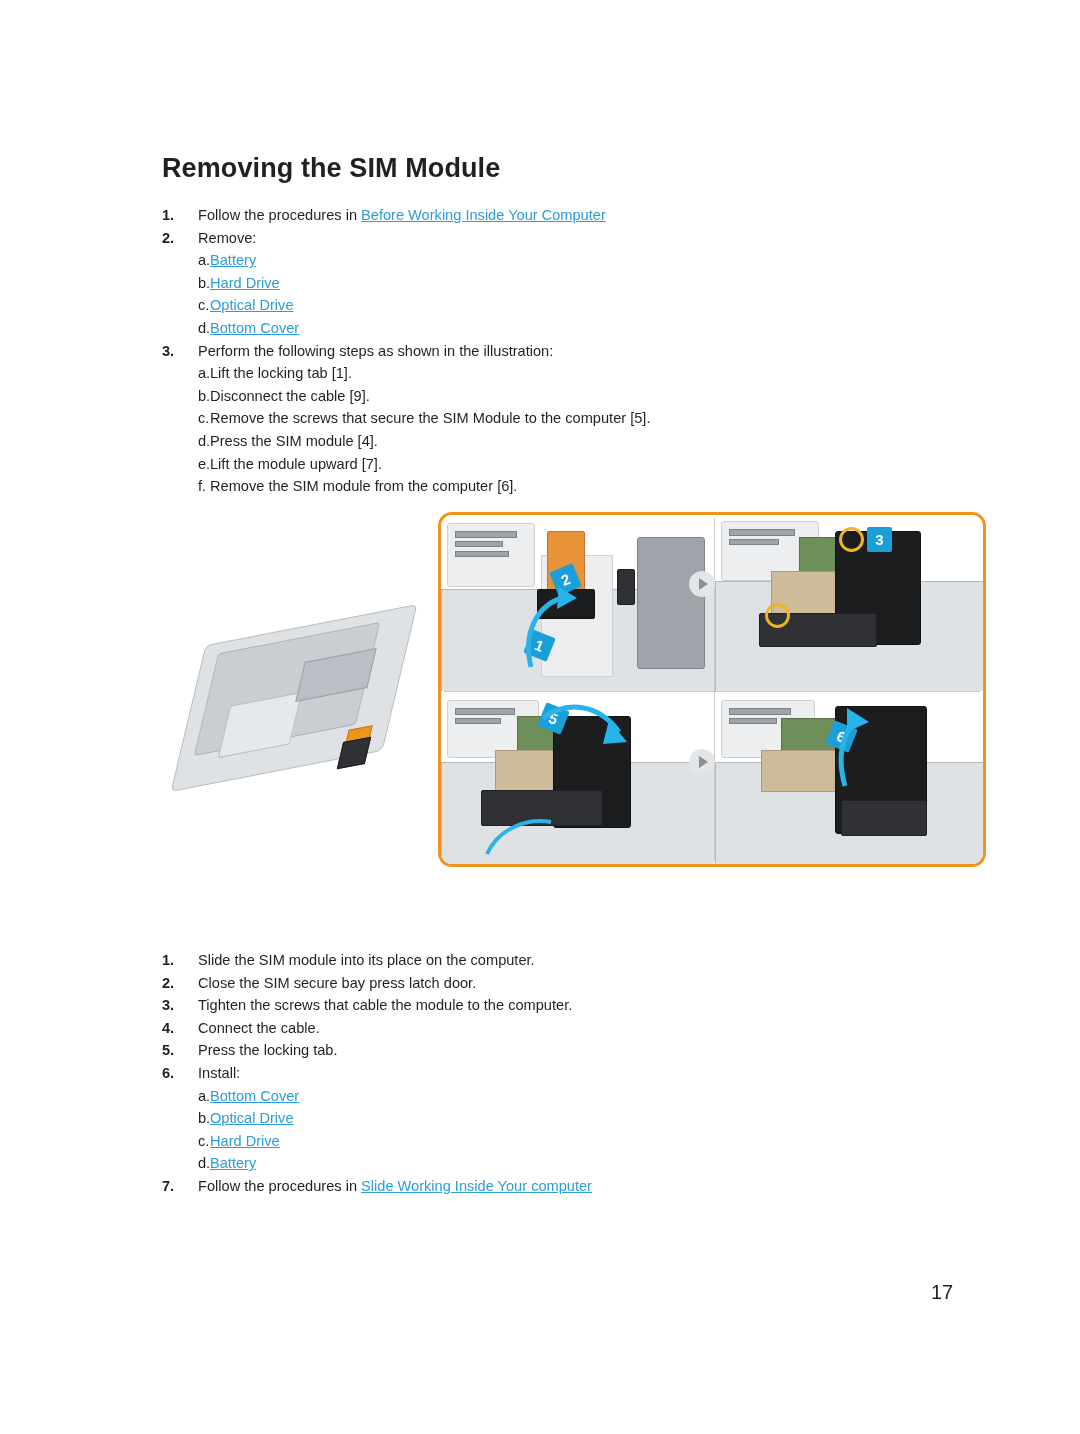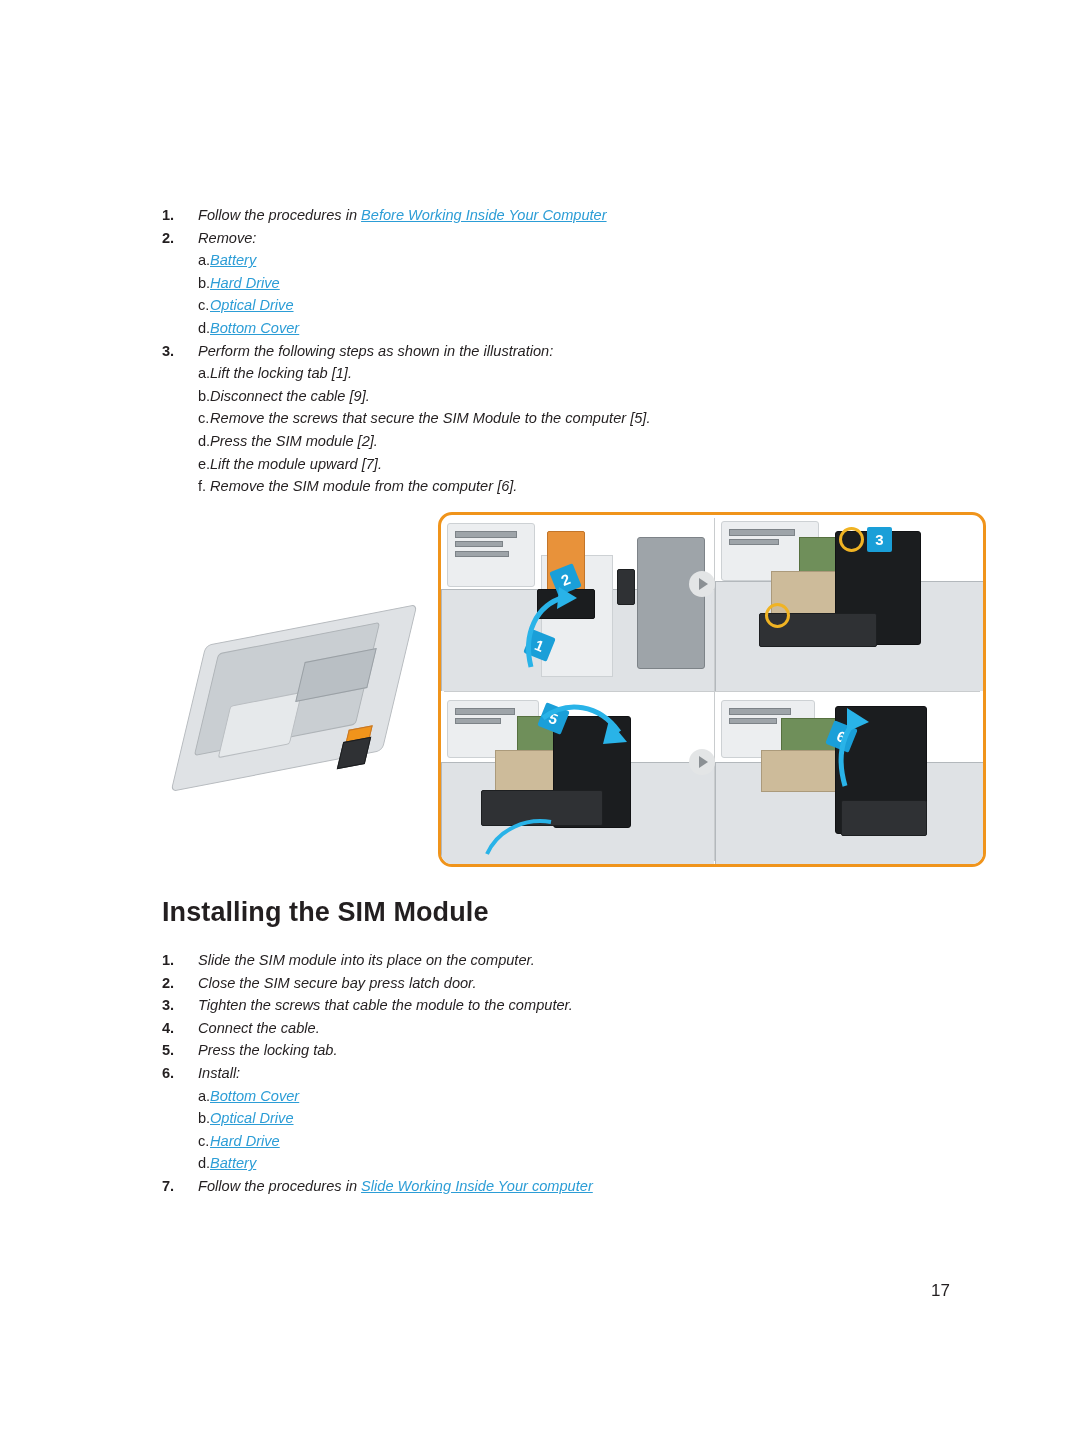--- a/index.html
+++ b/index.html
@@ -47,42 +47,41 @@
   .num {
     position: absolute;
     left: 0;
     width: 26px;
     text-align: left;
     font-weight: bold;
   }
   .txt {
     display: block;
     margin-left: 36px;
-    font-style: italic;
   }
   .sub {
     margin-left: 36px;
     position: relative;
   }
   .sub .li { min-height: 22.6px; }
   .sub .num {
     font-weight: normal;
     width: 22px;
   }
   .sub .txt { margin-left: 12px; }
   .link {
     color: #2c9dd6;
     text-decoration: underline;
     cursor: pointer;
   }
   .page-number {
     position: absolute;
     left: 931px;
     top: 1281px;
-    font-size: 17px;
+    font-size: 20px;
     color: #231f20;
   }
 
   
   .illustration {
     position: absolute;
     left: 180px;
     top: 500px;
     width: 820px;
     height: 380px;
@@ -231,20 +230,21 @@
     background: #2f3134;
     border: 1px solid #1b1d1f;
     transform: skewY(-11deg) skewX(-14deg);
   }
 </style>
 </head>
 <body>
 
 <div class="page">
 
+  <h1 class="section-title" id="title-removing">Removing the SIM Module</h1>
 
   <div class="olist" style="top:204px;">
 
     <div class="li">
       <span class="num">1.</span>
       <span class="txt"><span>Follow the procedures in </span><span class="link">Before Working Inside Your Computer</span></span>
     </div>
 
     <div class="li">
       <span class="num">2.</span>
@@ -281,21 +281,21 @@
       <div class="li">
         <span class="num">b.</span>
         <span class="txt">Disconnect the cable [9].</span>
       </div>
       <div class="li">
         <span class="num">c.</span>
         <span class="txt">Remove the screws that secure the SIM Module to the computer [5].</span>
       </div>
       <div class="li">
         <span class="num">d.</span>
-        <span class="txt">Press the SIM module [2].</span>
+        <span class="txt">Press the SIM module [4].</span>
       </div>
       <div class="li">
         <span class="num">e.</span>
         <span class="txt">Lift the module upward [7].</span>
       </div>
       <div class="li">
         <span class="num">f.</span>
         <span class="txt">Remove the SIM module from the computer [6].</span>
       </div>
     </div>
@@ -383,21 +383,20 @@
           <path d="M26 80 C18 52 22 30 38 12" stroke="#29b3e8" stroke-width="5" fill="none"></path>
           <path d="M28 2 L50 16 L28 26 Z" fill="#29b3e8"></path>
         </svg>
       </div>
 
       <div class="arrow-sep" style="left:248px;top:56px;"></div>
       <div class="arrow-sep" style="left:248px;top:234px;"></div>
     </div>
   </div>
 
-  <h1 class="section-title" id="title-installing">Installing the SIM Module</h1>
 
   <div class="olist" style="top:949px;">
     <div class="li">
       <span class="num">1.</span>
       <span class="txt">Slide the SIM module into its place on the computer.</span>
     </div>
     <div class="li">
       <span class="num">2.</span>
       <span class="txt">Close the SIM secure bay press latch door.</span>
     </div>

